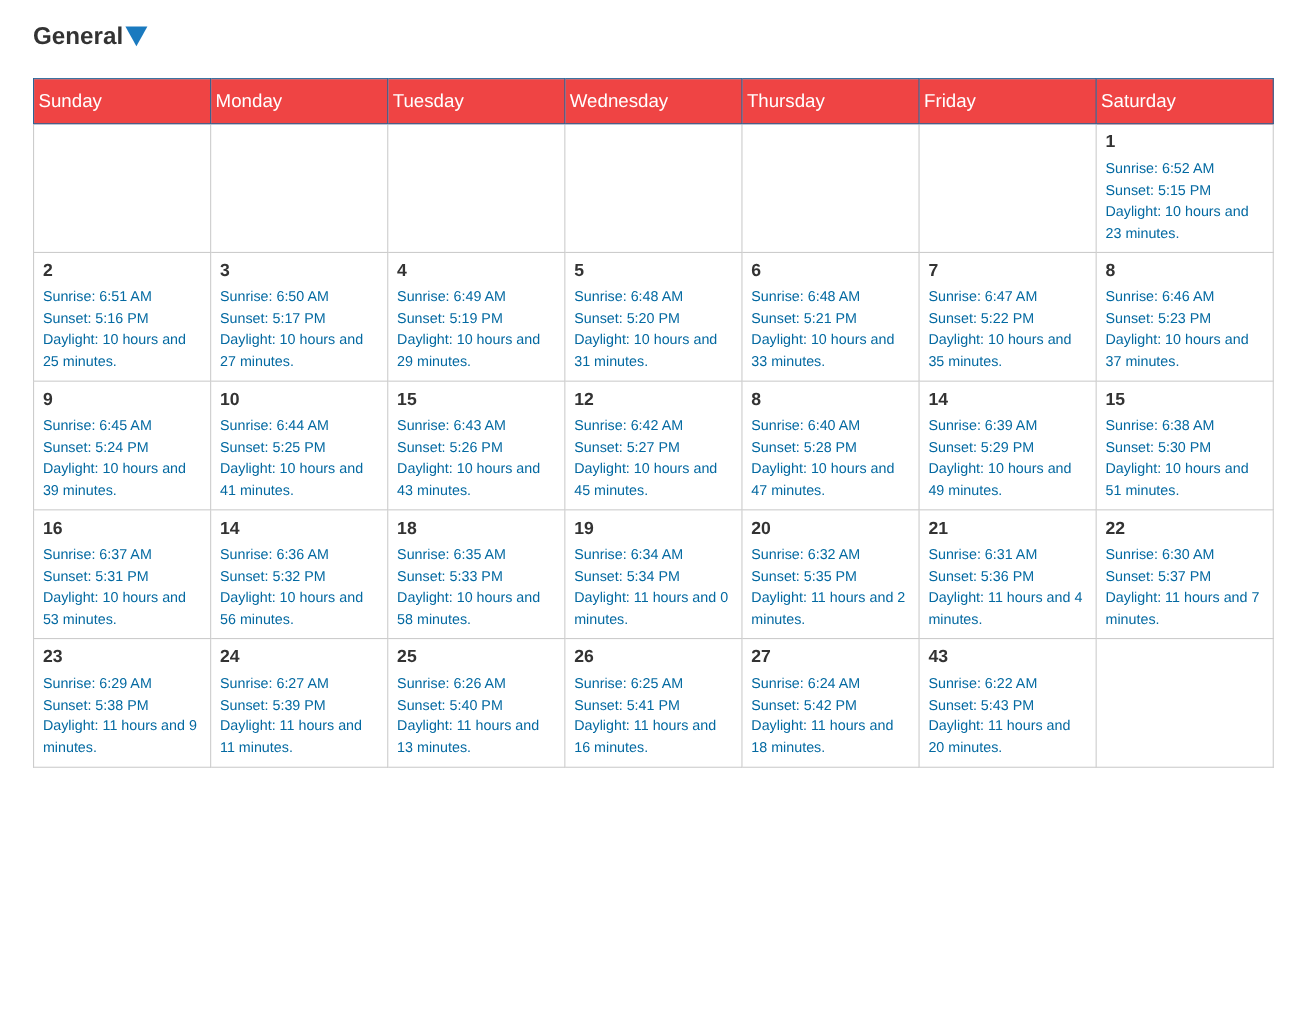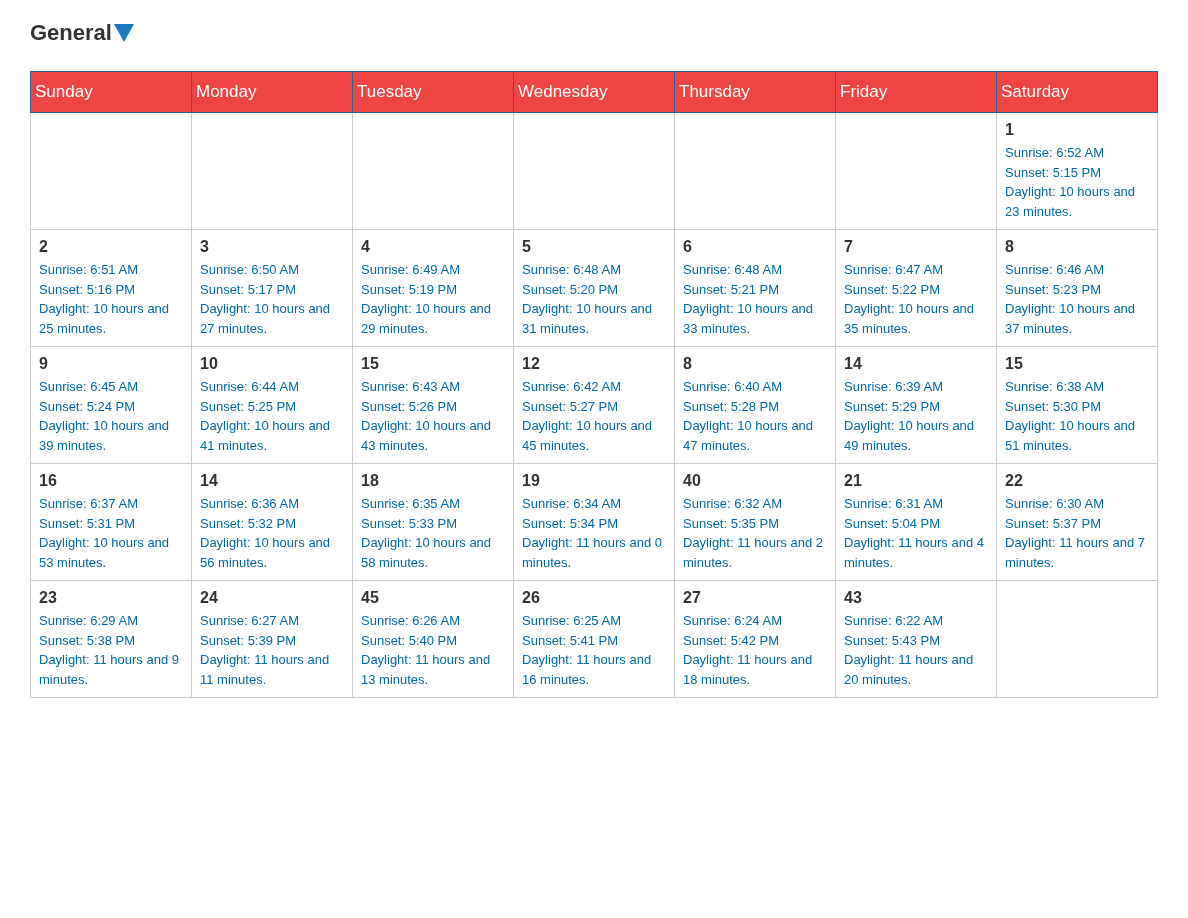--- a/index.html
+++ b/index.html
@@ -267,30 +267,30 @@
 and 58 minutes.</div>
         </td>
         <td>
           <span class="day-number">19</span>
           <div class="day-info">Sunrise: 6:34 AM
 Sunset: 5:34 PM
 Daylight: 11 hours
 and 0 minutes.</div>
         </td>
         <td>
-          <span class="day-number">40</span>
+          <span class="day-number">20</span>
           <div class="day-info">Sunrise: 6:32 AM
 Sunset: 5:35 PM
 Daylight: 11 hours
 and 2 minutes.</div>
         </td>
         <td>
           <span class="day-number">21</span>
           <div class="day-info">Sunrise: 6:31 AM
-Sunset: 5:04 PM
+Sunset: 5:36 PM
 Daylight: 11 hours
 and 4 minutes.</div>
         </td>
         <td>
           <span class="day-number">22</span>
           <div class="day-info">Sunrise: 6:30 AM
 Sunset: 5:37 PM
 Daylight: 11 hours
 and 7 minutes.</div>
         </td>
@@ -304,21 +304,21 @@
 and 9 minutes.</div>
         </td>
         <td>
           <span class="day-number">24</span>
           <div class="day-info">Sunrise: 6:27 AM
 Sunset: 5:39 PM
 Daylight: 11 hours
 and 11 minutes.</div>
         </td>
         <td>
-          <span class="day-number">45</span>
+          <span class="day-number">25</span>
           <div class="day-info">Sunrise: 6:26 AM
 Sunset: 5:40 PM
 Daylight: 11 hours
 and 13 minutes.</div>
         </td>
         <td>
           <span class="day-number">26</span>
           <div class="day-info">Sunrise: 6:25 AM
 Sunset: 5:41 PM
 Daylight: 11 hours

